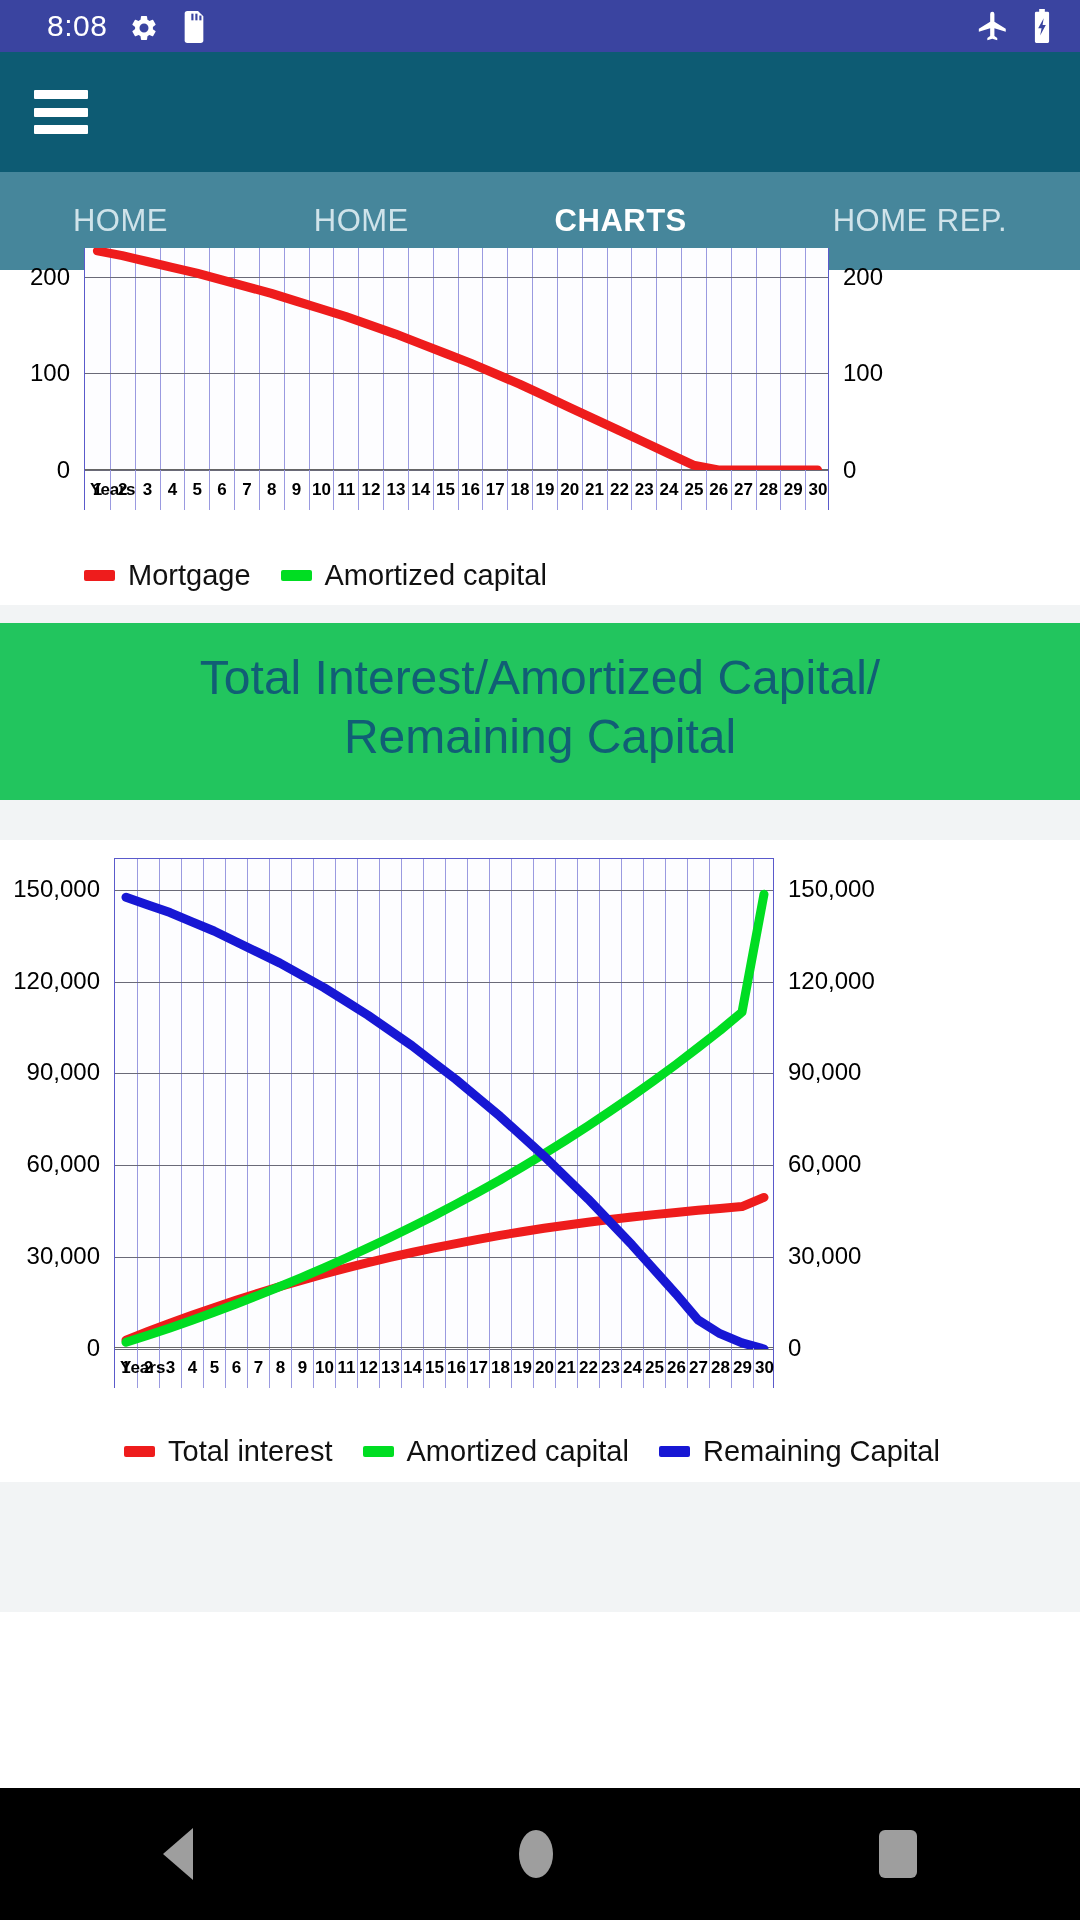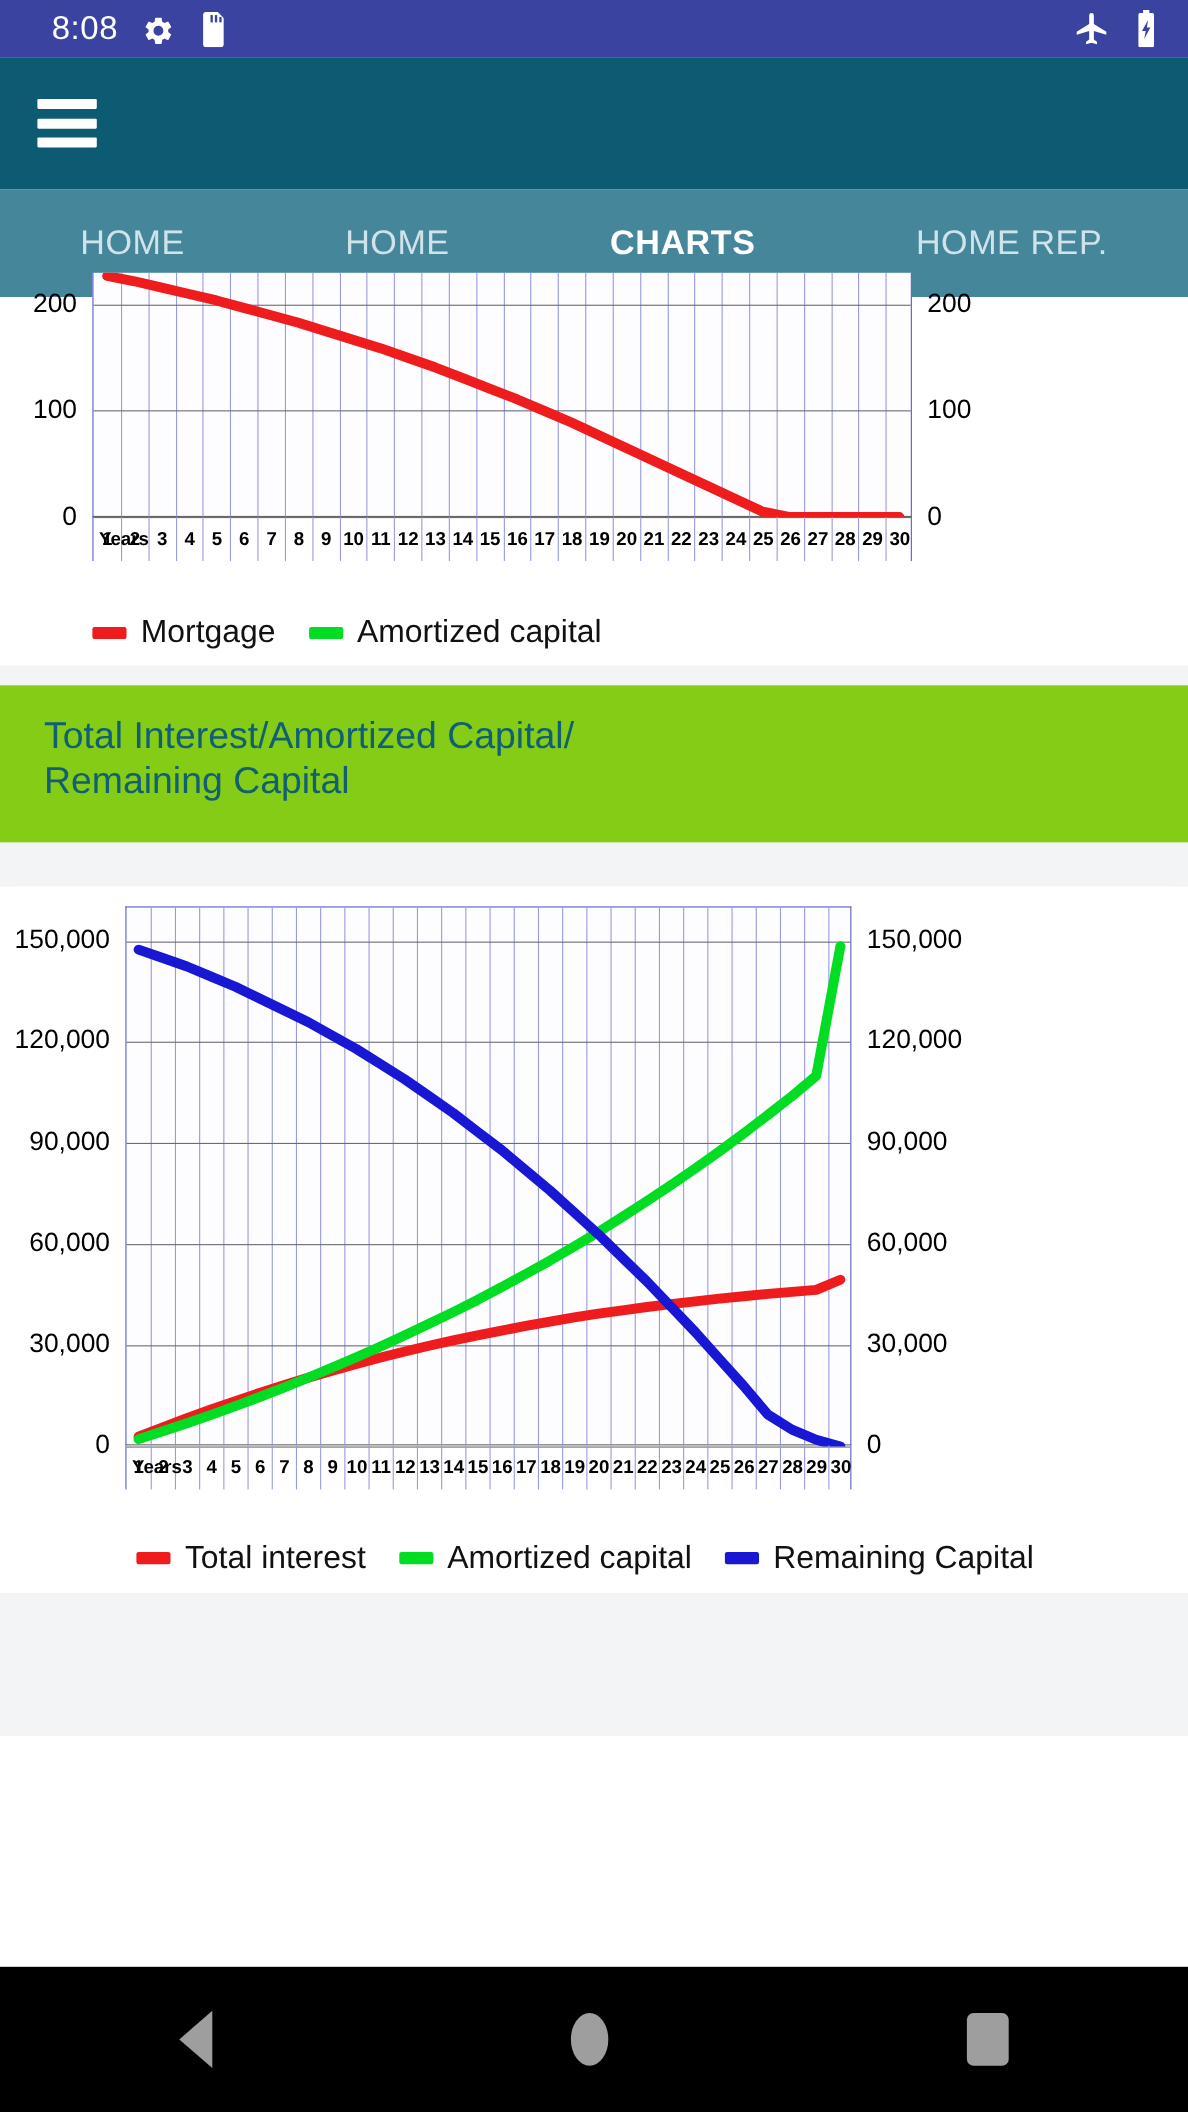--- a/index.html
+++ b/index.html
@@ -116,24 +116,24 @@
     position: absolute;
     display: flex; align-items: center;
     gap: 14px;
     font-size: 29px; color: #111111;
   }
   .legend .item { display: flex; align-items: center; gap: 13px; margin-right: 16px; }
   .legend .swatch { width: 31px; height: 11px; border-radius: 2px; display: inline-block; }
 
   
   .section-title {
-    background: #84cc16;
-    text-align: left;
+    background: #22c55e;
+    text-align: center;
     color: #115e75;
-    font-size: 34px;
+    font-size: 48px;
     line-height: 1.22;
     padding: 26px 40px 34px;
   }
   .spacer-grey { background: #f2f4f5; width: 1080px; }
 
   
   .navbar {
     position: absolute; left: 0; bottom: 0;
     width: 1080px; height: 132px;
     background: #000000;

